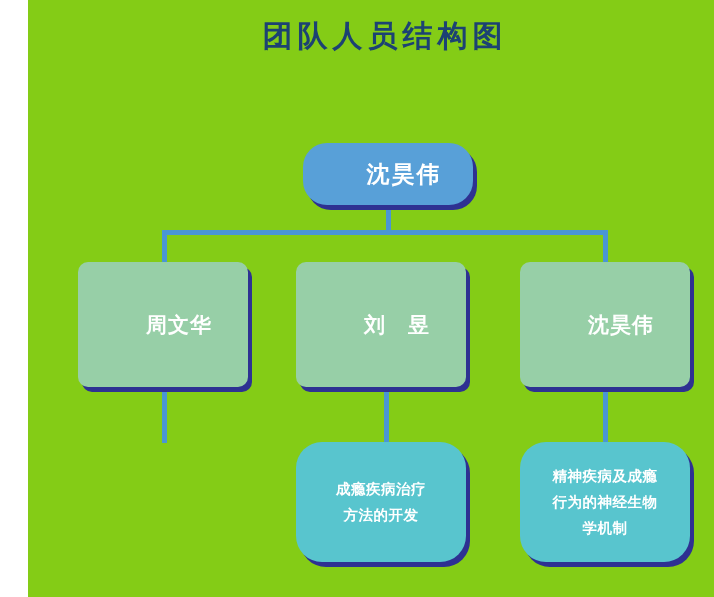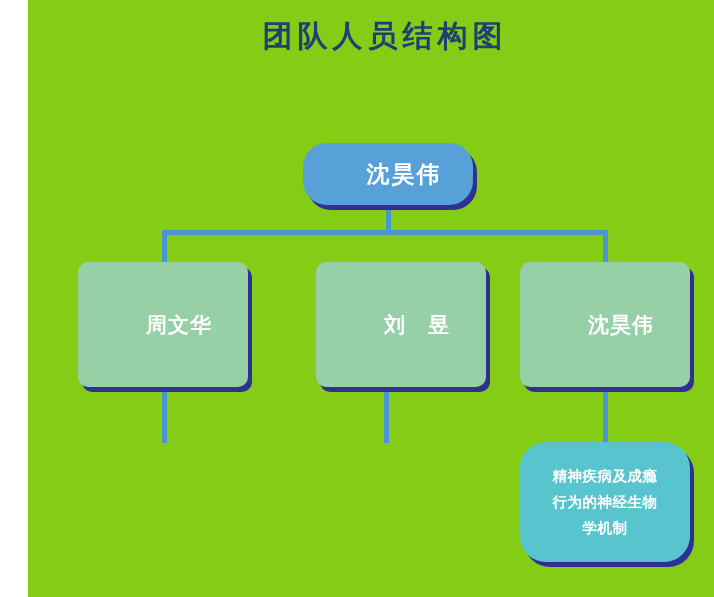--- a/index.html
+++ b/index.html
@@ -68,21 +68,21 @@
     height: 120px;
     background: #58c5ce;
     border-radius: 26px;
     box-shadow: 4px 5px 0 #2e3192;
     font-size: 14.5px;
     line-height: 26px;
     letter-spacing: 0.5px;
     padding: 0 8px;
   }
   .col-1 { left: 50px; }
-  .col-2 { left: 288px; }
+  .col-2 { left: 268px; }
   .col-3 { left: 492px; }
   .line {
     position: absolute;
     background: #4a96d4;
   }
   .line-root-stub   { left: 358px; top: 205px; width: 5px;   height: 28px; }
   .line-h-bar       { left: 134px; top: 230px; width: 446px; height: 5px;  }
   .line-drop-left   { left: 134px; top: 230px; width: 5px;   height: 33px; }
   .line-drop-right  { left: 575px; top: 230px; width: 5px;   height: 33px; }
   .line-leaf-1      { left: 134px; top: 389px; width: 5px;   height: 54px; }
@@ -111,19 +111,23 @@
   <div class="node member-node col-1">
     <span>周文华</span>
   </div>
   <div class="node member-node col-2">
     <span>刘　昱</span>
   </div>
   <div class="node member-node col-3">
     <span>沈昊伟</span>
   </div>
 
+  <div class="node focus-node col-2">
+    <div>成瘾疾病治疗</div>
+    <div>方法的开发</div>
+  </div>
   <div class="node focus-node col-3">
     <div>精神疾病及成瘾</div>
     <div>行为的神经生物</div>
     <div>学机制</div>
   </div>
 
 </div>
 
 </body></html>

